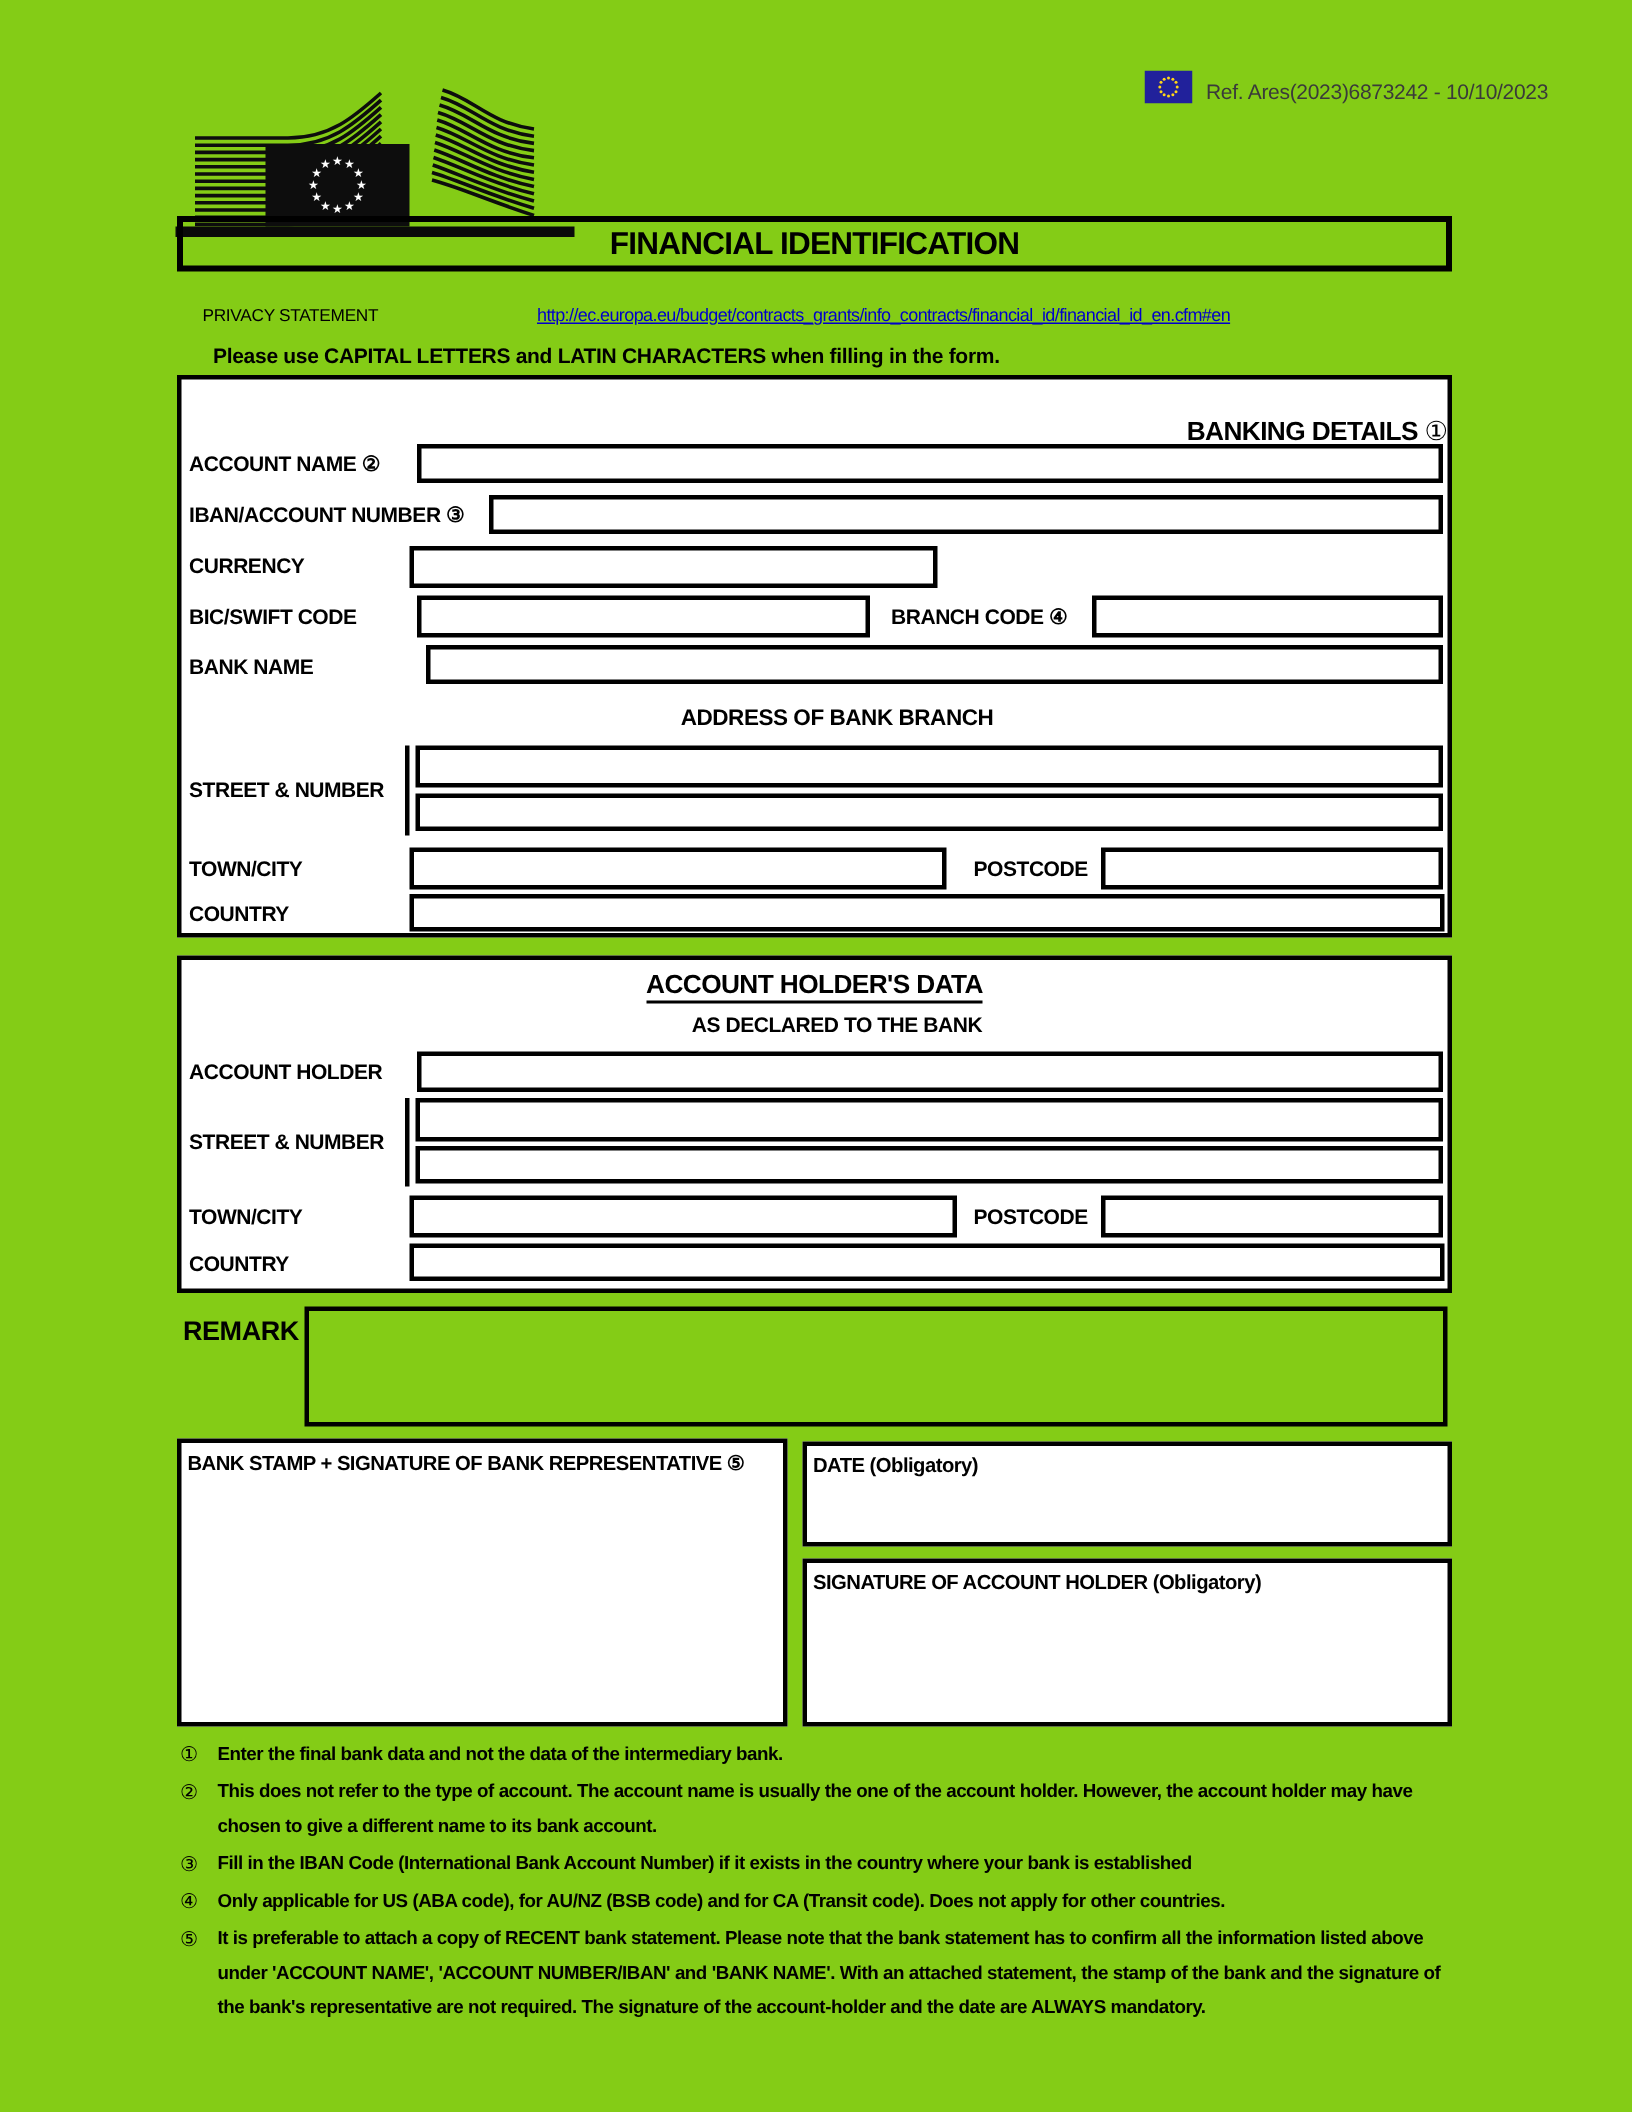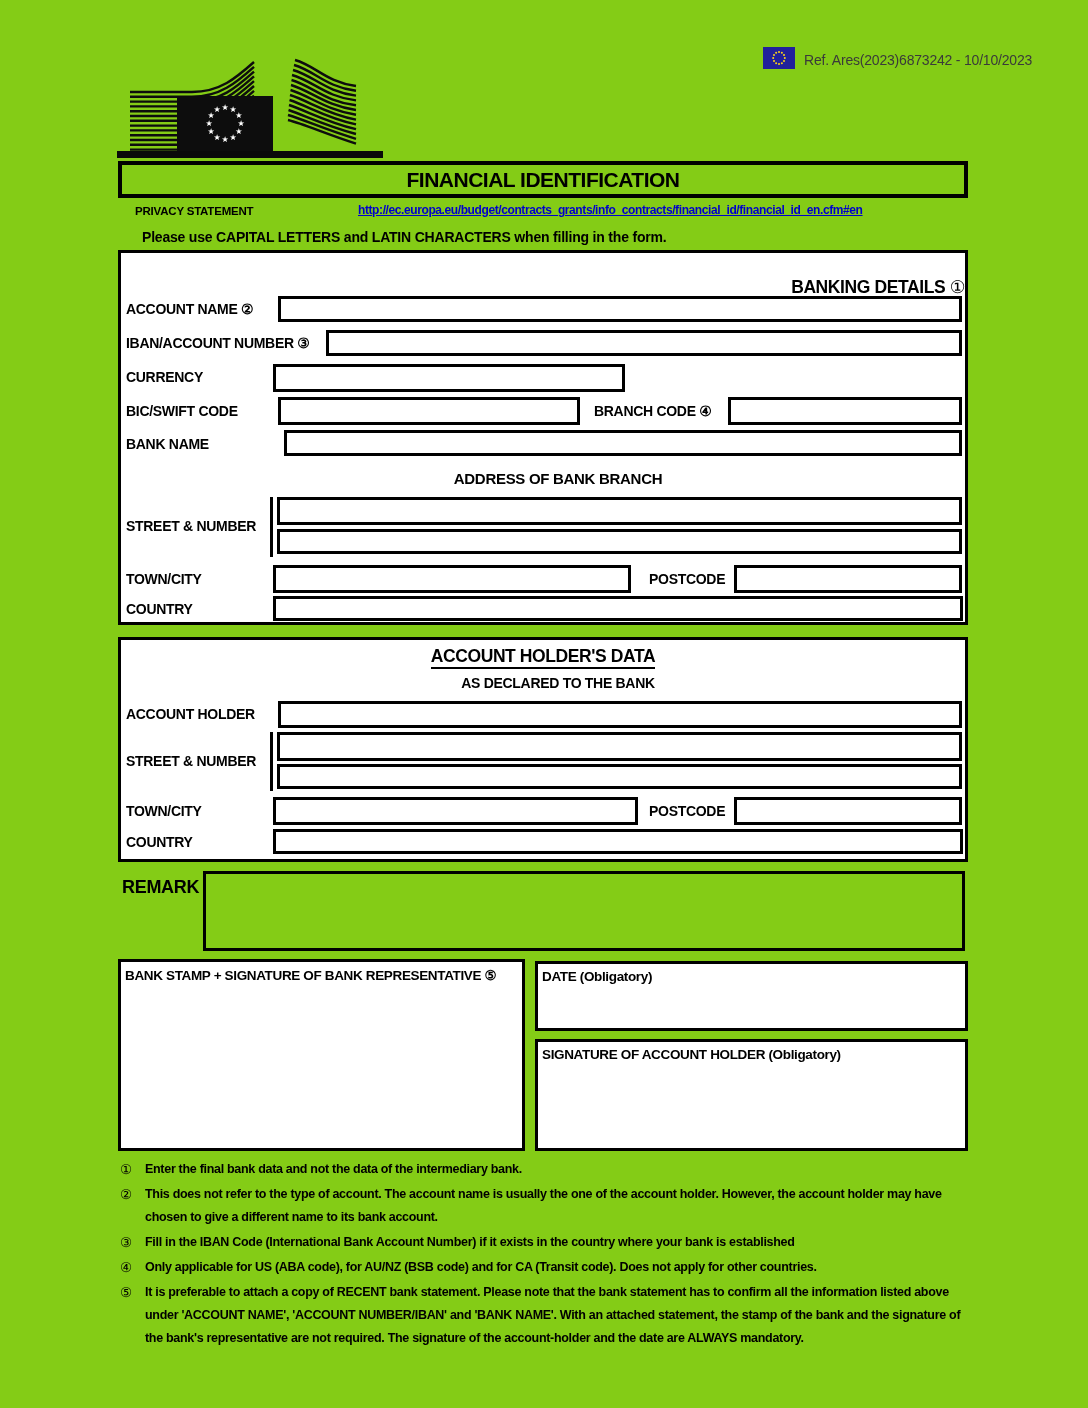--- a/index.html
+++ b/index.html
@@ -5,26 +5,26 @@
   * { margin:0; padding:0; box-sizing:border-box; }
   body { background:#ffffff; font-family:"Liberation Sans", sans-serif; color:#000; }
   #page { position:relative; width:1088px; height:1408px; background:#84cc16; overflow:hidden; }
 
   .ref-line { position:absolute; left:763px; top:47px; display:flex; align-items:center; gap:9px; }
   .ref-text { font-size:14px; color:#3a3a3a; letter-spacing:-0.2px; }
 
   .logo-wrap { position:absolute; left:128px; top:56px; width:232px; height:100px; }
   .logo-base { position:absolute; left:117px; top:151px; width:266px; height:7px; background:#0a0a0a; }
 
-  .title-box { position:absolute; left:118px; top:161px; width:850px; height:37px;
+  .title-box { position:absolute; left:118px; top:144px; width:850px; height:37px;
     border:4px solid #000; display:flex; align-items:center; justify-content:center; }
   .title-text { font-size:21px; font-weight:700; letter-spacing:-0.5px; }
 
-  .privacy-label { position:absolute; left:135px; top:205px; font-size:11.5px; font-weight:700; letter-spacing:-0.2px; }
-  .privacy-link { position:absolute; left:358px; top:203px; font-size:12px; font-weight:700;
+  .privacy-label { position:absolute; left:135px; top:205px; font-size:11.5px; font-weight:400; letter-spacing:-0.2px; }
+  .privacy-link { position:absolute; left:358px; top:203px; font-size:12px; font-weight:400;
     letter-spacing:-0.4px; color:#0000cc; text-decoration:underline; cursor:pointer; }
   .instruction { position:absolute; left:118px; top:229px; font-size:14px; font-weight:600; letter-spacing:-0.2px;padding-left:24px; }
 
   .section-box { position:absolute; border:3px solid #000; background:#fff; }
   .sec-heading { position:absolute; left:0; width:100%; text-align:center; font-size:17.5px; font-weight:700; letter-spacing:-0.4px; }
   .sec-heading .ul { border-bottom:2.5px solid #000; padding-bottom:1px; }
   .sub-heading { position:absolute; left:15px; width:100%; text-align:center; font-size:14px; font-weight:700; letter-spacing:-0.3px; }
 
   .flabel { position:absolute; font-size:14px; font-weight:700; letter-spacing:-0.3px; white-space:nowrap; }
   .input { position:absolute; border:3px solid #000; background:#fff; }

